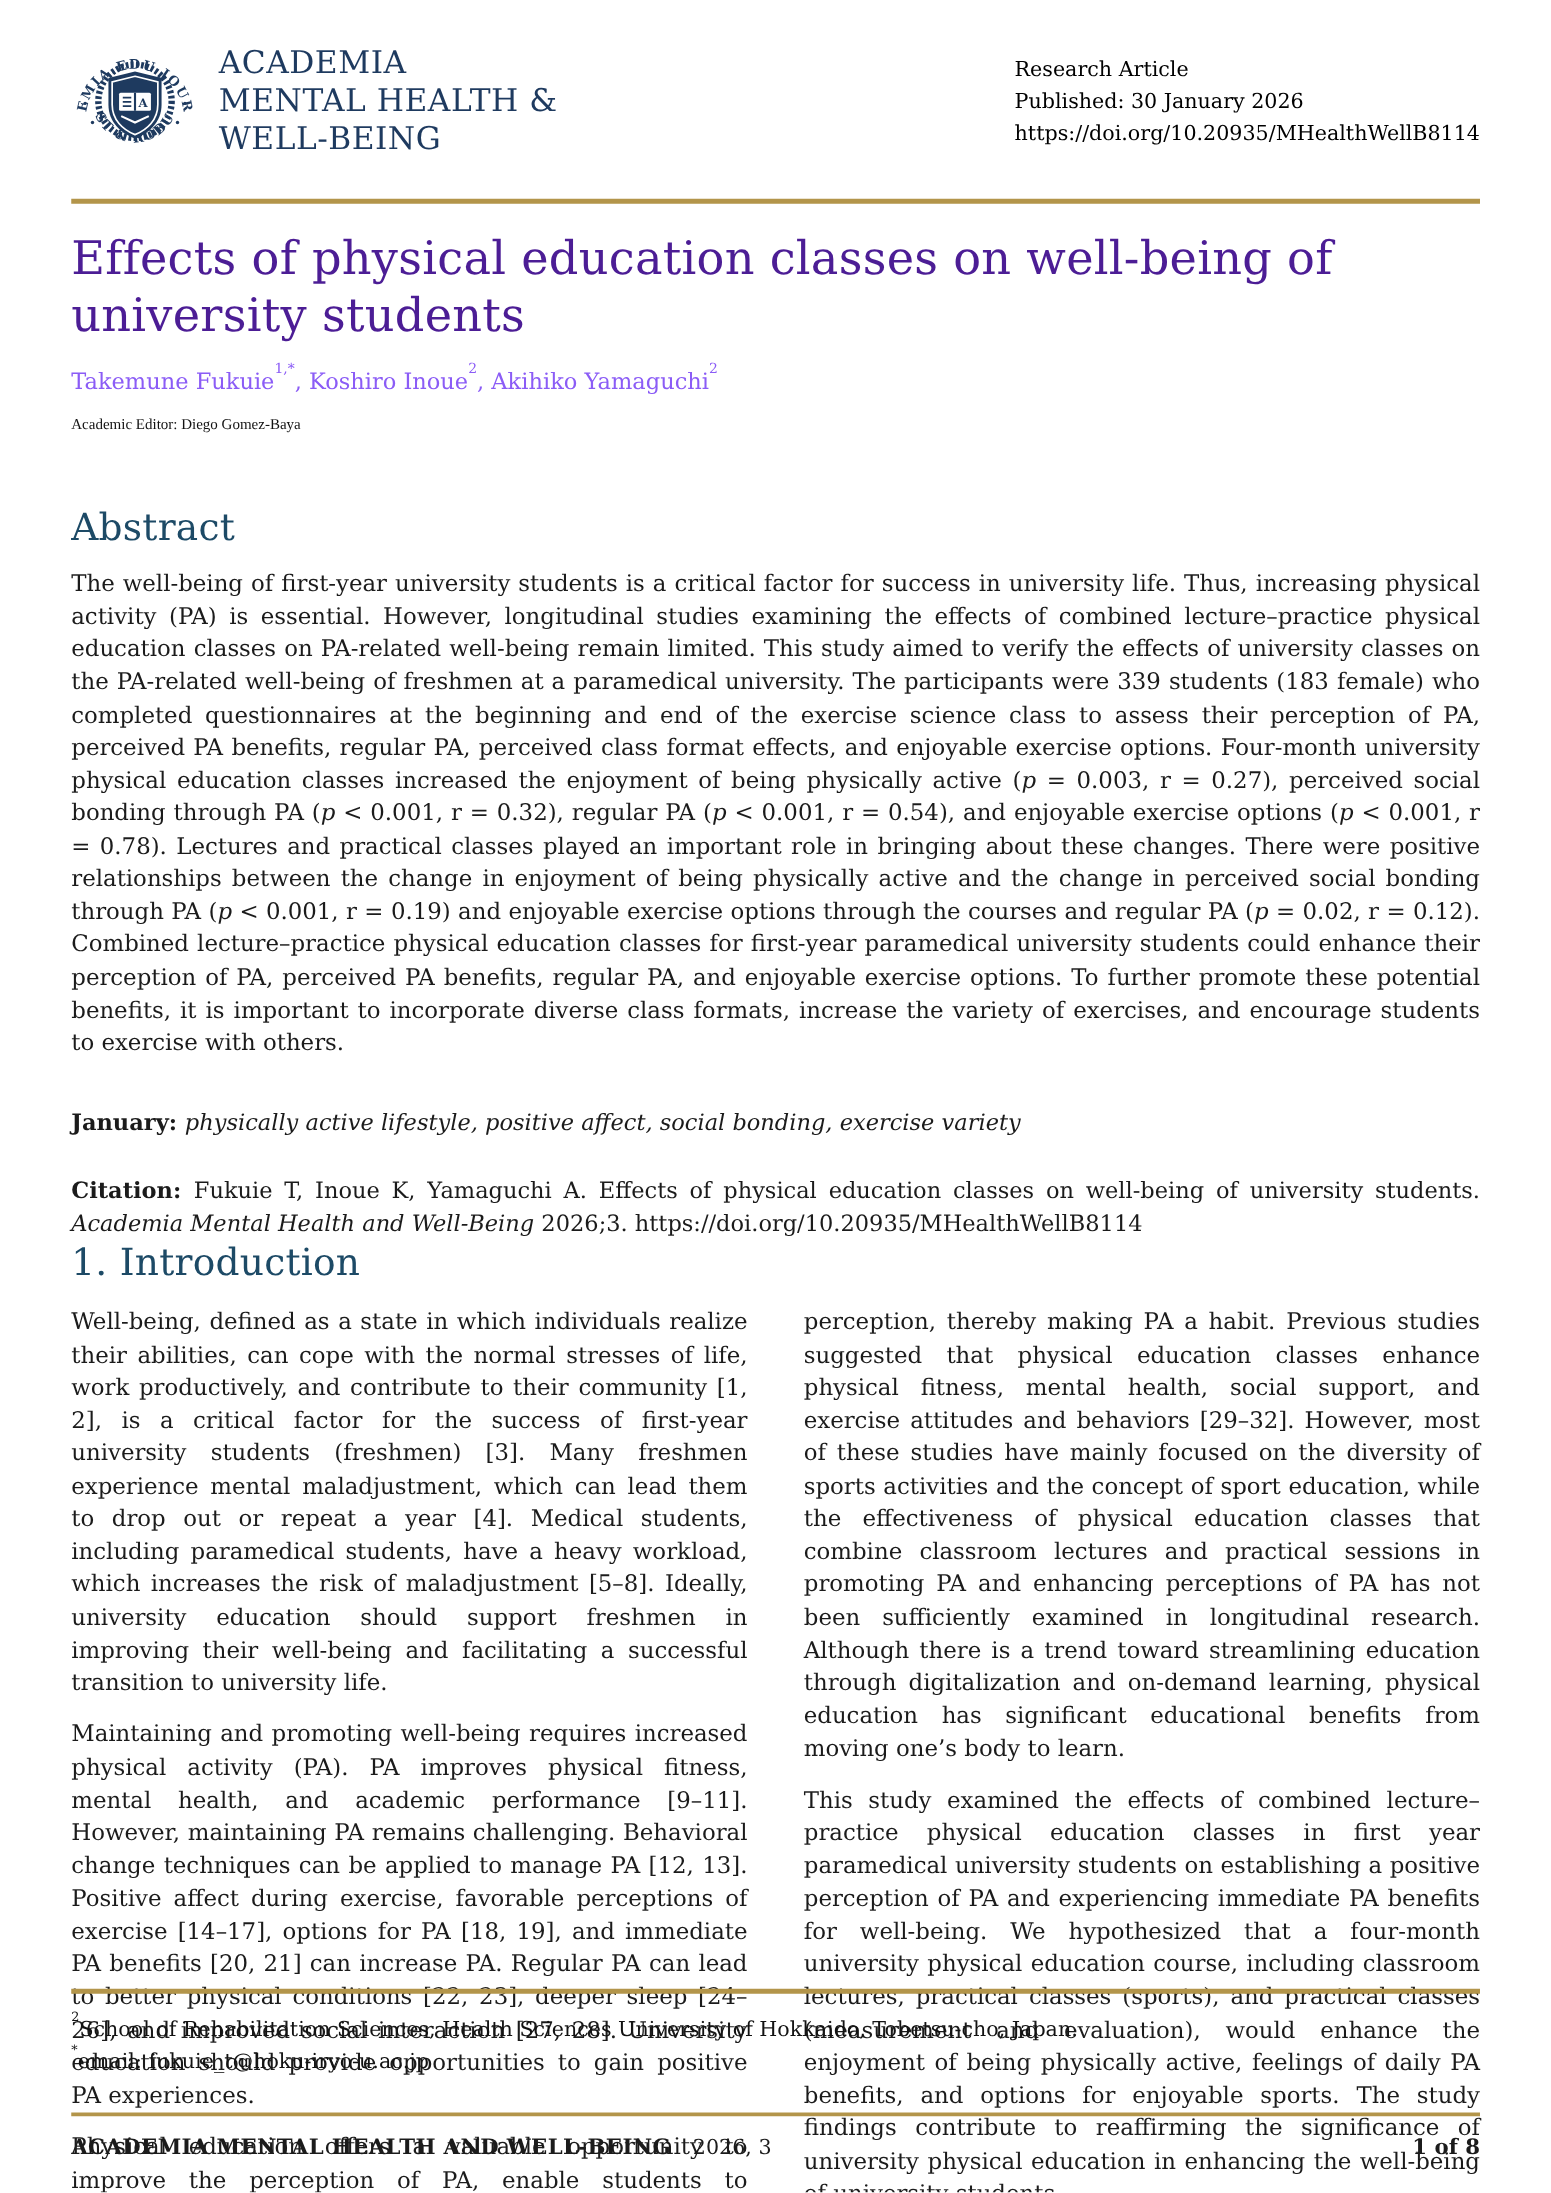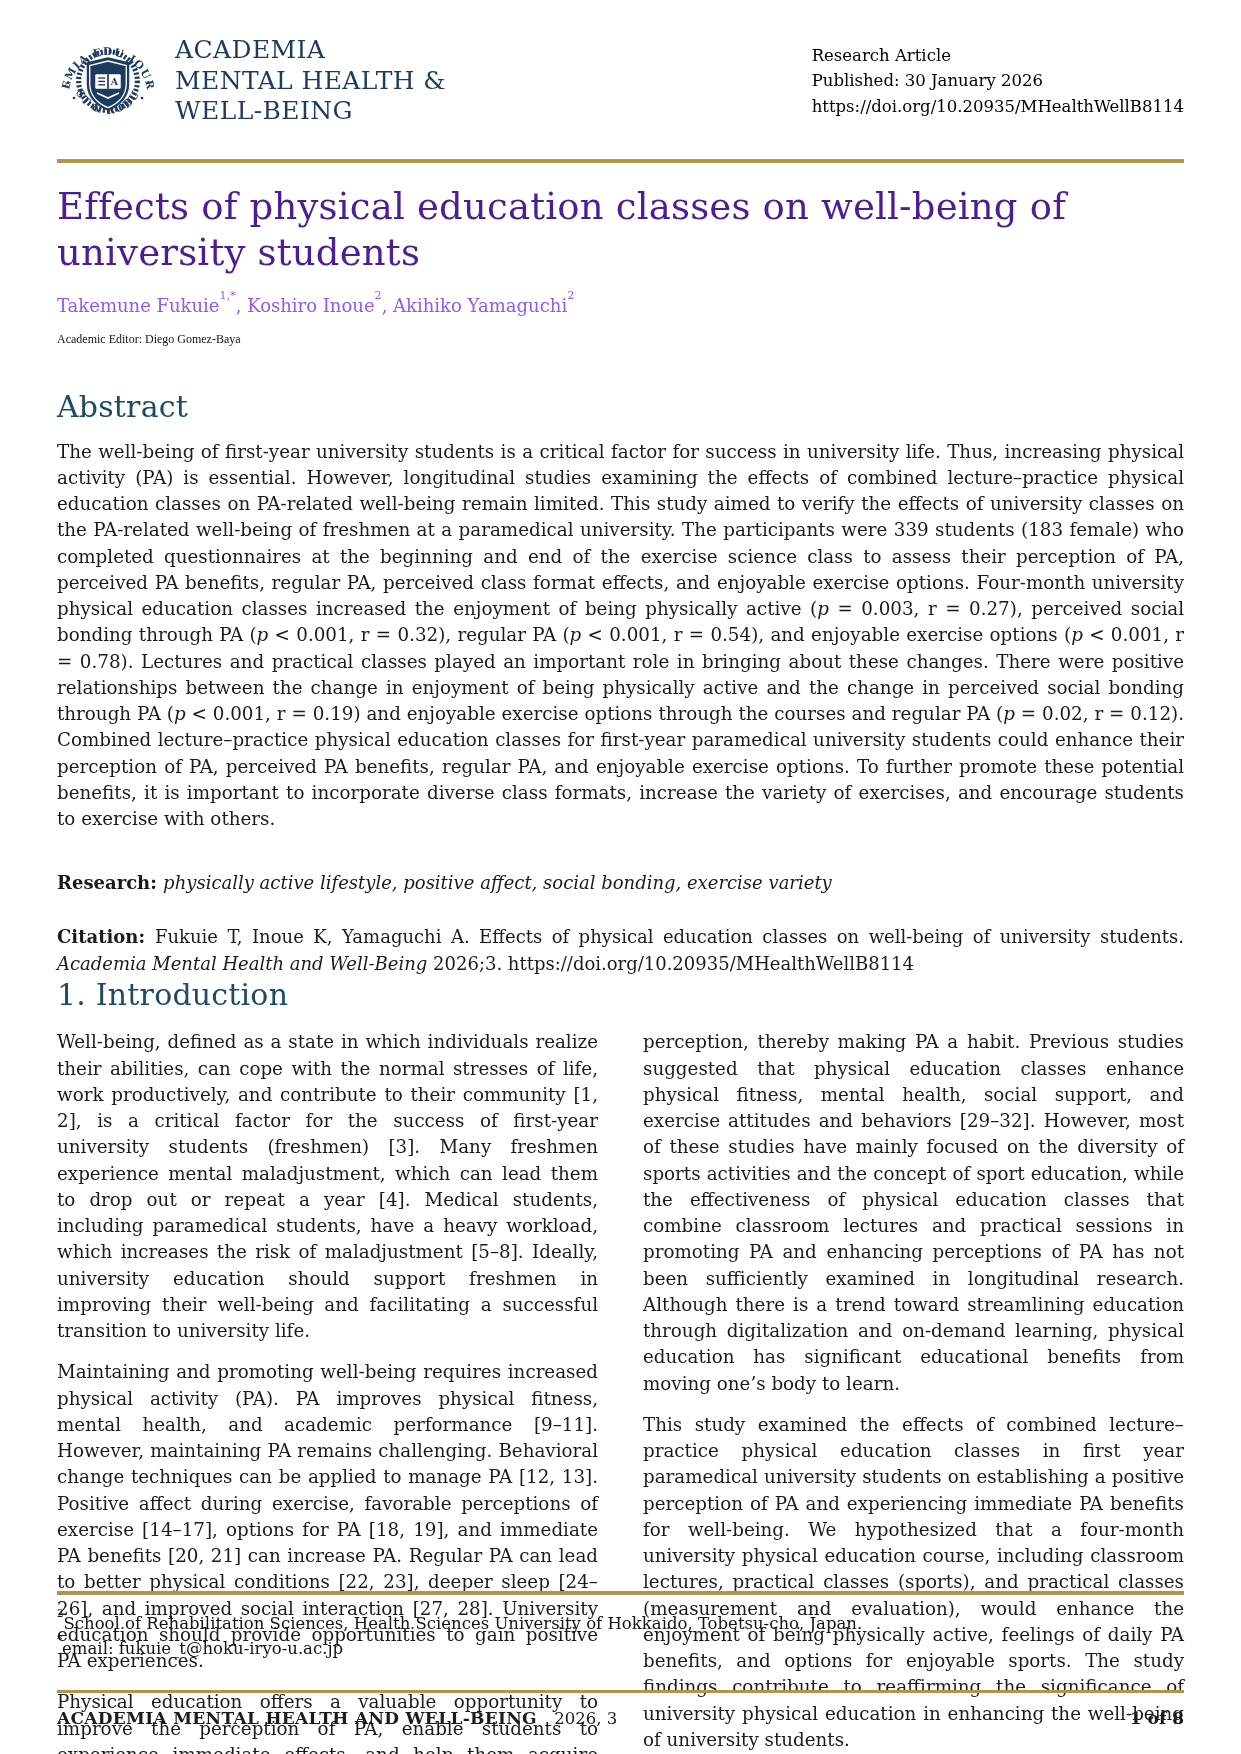--- a/index.html
+++ b/index.html
@@ -29,21 +29,21 @@
   .rule-top { margin-top:27px; }
 
   
   .title { margin-top:21px; font-size:37px; line-height:1.26; font-weight:500; color:#4c1d95; letter-spacing:0.2px; }
   .authors { margin-top:18px; font-size:18px; color:#8b5cf6; }
   .editor { margin-top:16px; font-size:12px; color:#121212;font-family:Liberation Serif, serif; }
   sup, .sup { font-size:0.62em; position:relative; top:-0.48em; line-height:0; }
 
   
   .sec-h { font-size:30px; font-weight:500; color:var(--hblue); letter-spacing:0.2px; }
-  .abstract-h { margin-top:42px; }
+  .abstract-h { margin-top:58px; }
   .intro-h { }
 
   
   .body-txt { font-size:18.3px; line-height:1.435; text-align:justify; hyphens:auto; }
   .abstract-p { margin-top:15px; }
   .kw { margin-top:37px; font-size:18px; line-height:1.5; }
   .cit { margin-top:27px; font-size:18px; line-height:1.5; text-align:justify; }
 
   .cols { margin-top:17px; display:flex; gap:45px; }
   .col { width:541px; }
@@ -115,21 +115,21 @@
 
     <hr class="rule-gold rule-top">
 
     <h1 class="title">Effects of physical education classes on well-being of university students</h1>
     <div class="authors"><span>Takemune Fukuie</span><sup>1,*</sup><span>, Koshiro Inoue</span><sup>2</sup><span>, Akihiko Yamaguchi</span><sup>2</sup></div>
     <div class="editor">Academic Editor: Diego Gomez-Baya</div>
 
     <h2 class="sec-h abstract-h">Abstract</h2>
     <p class="body-txt abstract-p"><span>The well-being of first-year university students is a critical factor for success in university life. Thus, increasing physical activity (PA) is essential. However, longitudinal studies examining the effects of combined lecture–practice physical education classes on PA-related well-being remain limited. This study aimed to verify the effects of university classes on the PA-related well-being of freshmen at a paramedical university. The participants were 339 students (183 female) who completed questionnaires at the beginning and end of the exercise science class to assess their perception of PA, perceived PA benefits, regular PA, perceived class format effects, and enjoyable exercise options. Four-month university physical education classes increased the enjoyment of being physically active (</span><span style="font-style: italic;">p</span><span> = 0.003, r = 0.27), perceived social bonding through PA (</span><span style="font-style: italic;">p</span><span> &lt; 0.001, r = 0.32), regular PA (</span><span style="font-style: italic;">p</span><span> &lt; 0.001, r = 0.54), and enjoyable exercise options (</span><span style="font-style: italic;">p</span><span> &lt; 0.001, r = 0.78). Lectures and practical classes played an important role in bringing about these changes. There were positive relationships between the change in enjoyment of being physically active and the change in perceived social bonding through PA (</span><span style="font-style: italic;">p</span><span> &lt; 0.001, r = 0.19) and enjoyable exercise options through the courses and regular PA (</span><span style="font-style: italic;">p</span><span> = 0.02, r = 0.12). Combined lecture–practice physical education classes for first-year paramedical university students could enhance their perception of PA, perceived PA benefits, regular PA, and enjoyable exercise options. To further promote these potential benefits, it is important to incorporate diverse class formats, increase the variety of exercises, and encourage students to exercise with others.</span></p>
 
-    <p class="kw"><span style="font-weight: bold;">Research: </span><span style="font-style: italic;">physically active lifestyle, positive affect, social bonding, exercise variety</span></p>
+    <p class="kw"><span style="font-weight: bold;">January: </span><span style="font-style: italic;">physically active lifestyle, positive affect, social bonding, exercise variety</span></p>
     <p class="cit"><span style="font-weight: bold;">Citation: </span><span>Fukuie T, Inoue K, Yamaguchi A. Effects of physical education classes on well-being of university students. </span><span style="font-style: italic;">Academia Mental Health and Well-Being</span><span> 2026;3. https://doi.org/10.20935/MHealthWellB8114</span></p>
 
     <h2 class="sec-h intro-h">1. Introduction</h2>
     <div class="cols body-txt">
       <div class="col">
         <p>Well-being, defined as a state in which individuals realize their abilities, can cope with the normal stresses of life, work productively, and contribute to their community [1, 2], is a critical factor for the success of first-year university students (freshmen) [3]. Many freshmen experience mental maladjustment, which can lead them to drop out or repeat a year [4]. Medical students, including paramedical students, have a heavy workload, which increases the risk of maladjustment [5–8]. Ideally, university education should support freshmen in improving their well-being and facilitating a successful transition to university life.</p>
         <p>Maintaining and promoting well-being requires increased physical activity (PA). PA improves physical fitness, mental health, and academic performance [9–11]. However, maintaining PA remains challenging. Behavioral change techniques can be applied to manage PA [12, 13]. Positive affect during exercise, favorable perceptions of exercise [14–17], options for PA [18, 19], and immediate PA benefits [20, 21] can increase PA. Regular PA can lead to better physical conditions [22, 23], deeper sleep [24–26], and improved social interaction [27, 28]. University education should provide opportunities to gain positive PA experiences.</p>
         <p>Physical education offers a valuable opportunity to improve the perception of PA, enable students to experience immediate effects, and help them acquire correct knowledge and improve their</p>
       </div>
       <div class="col">

